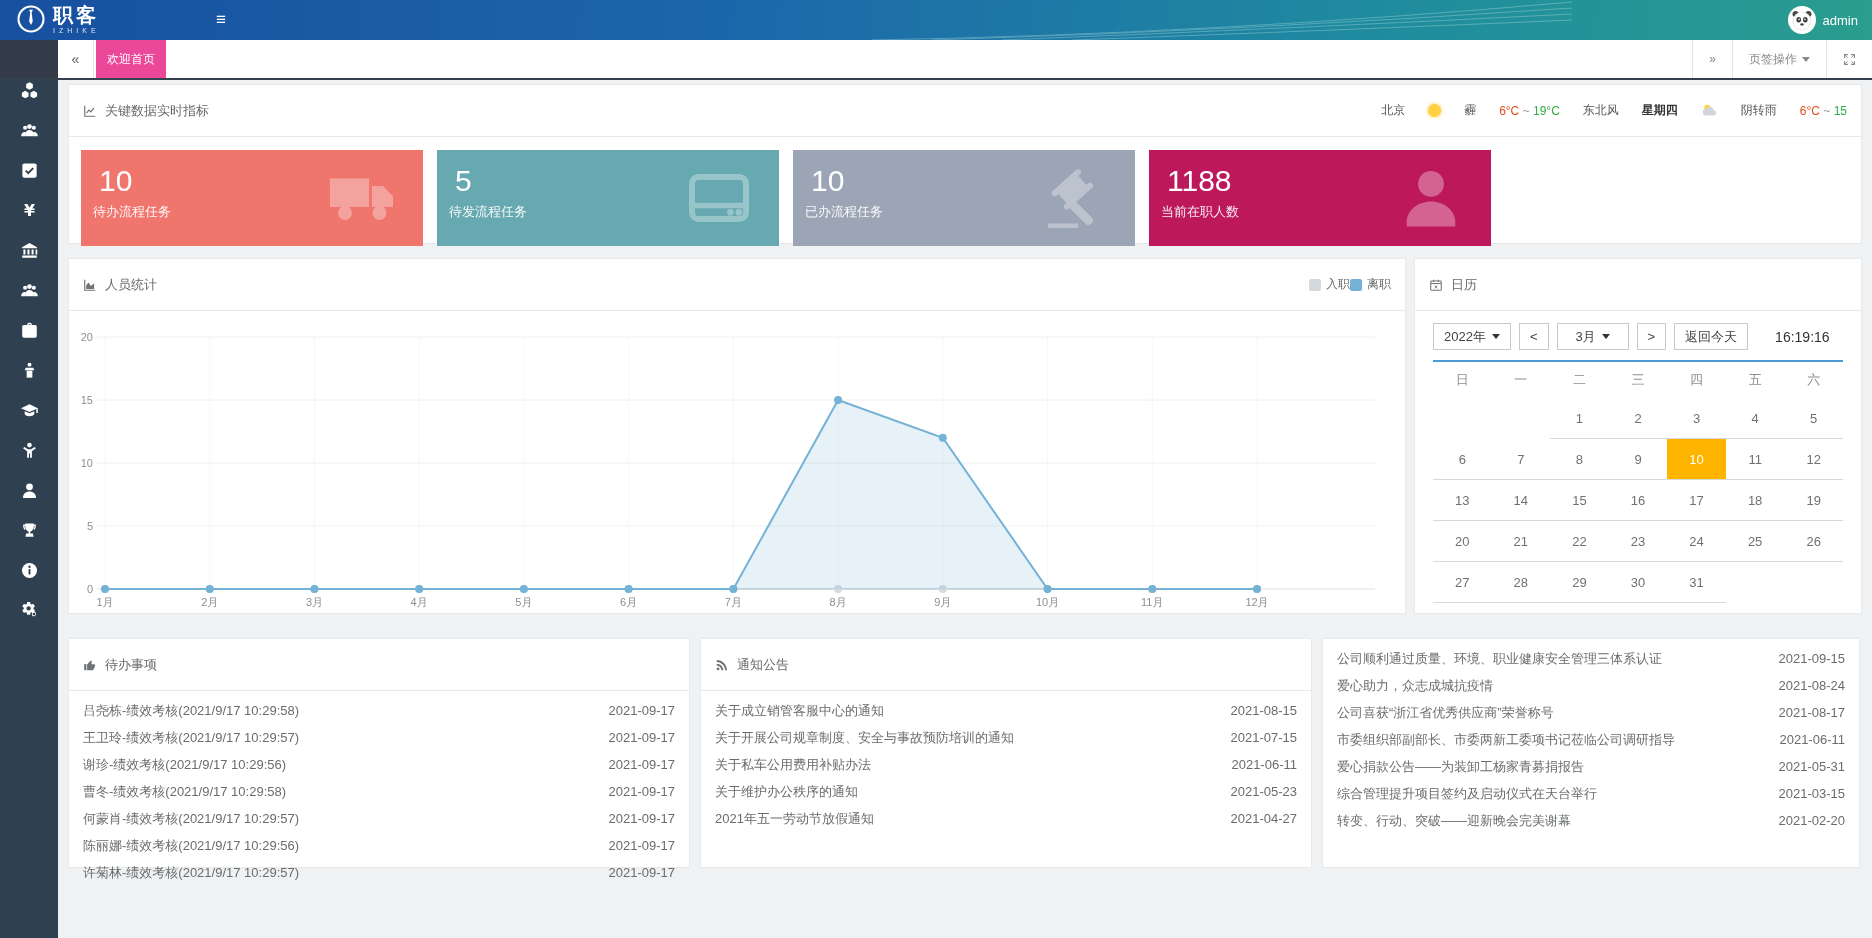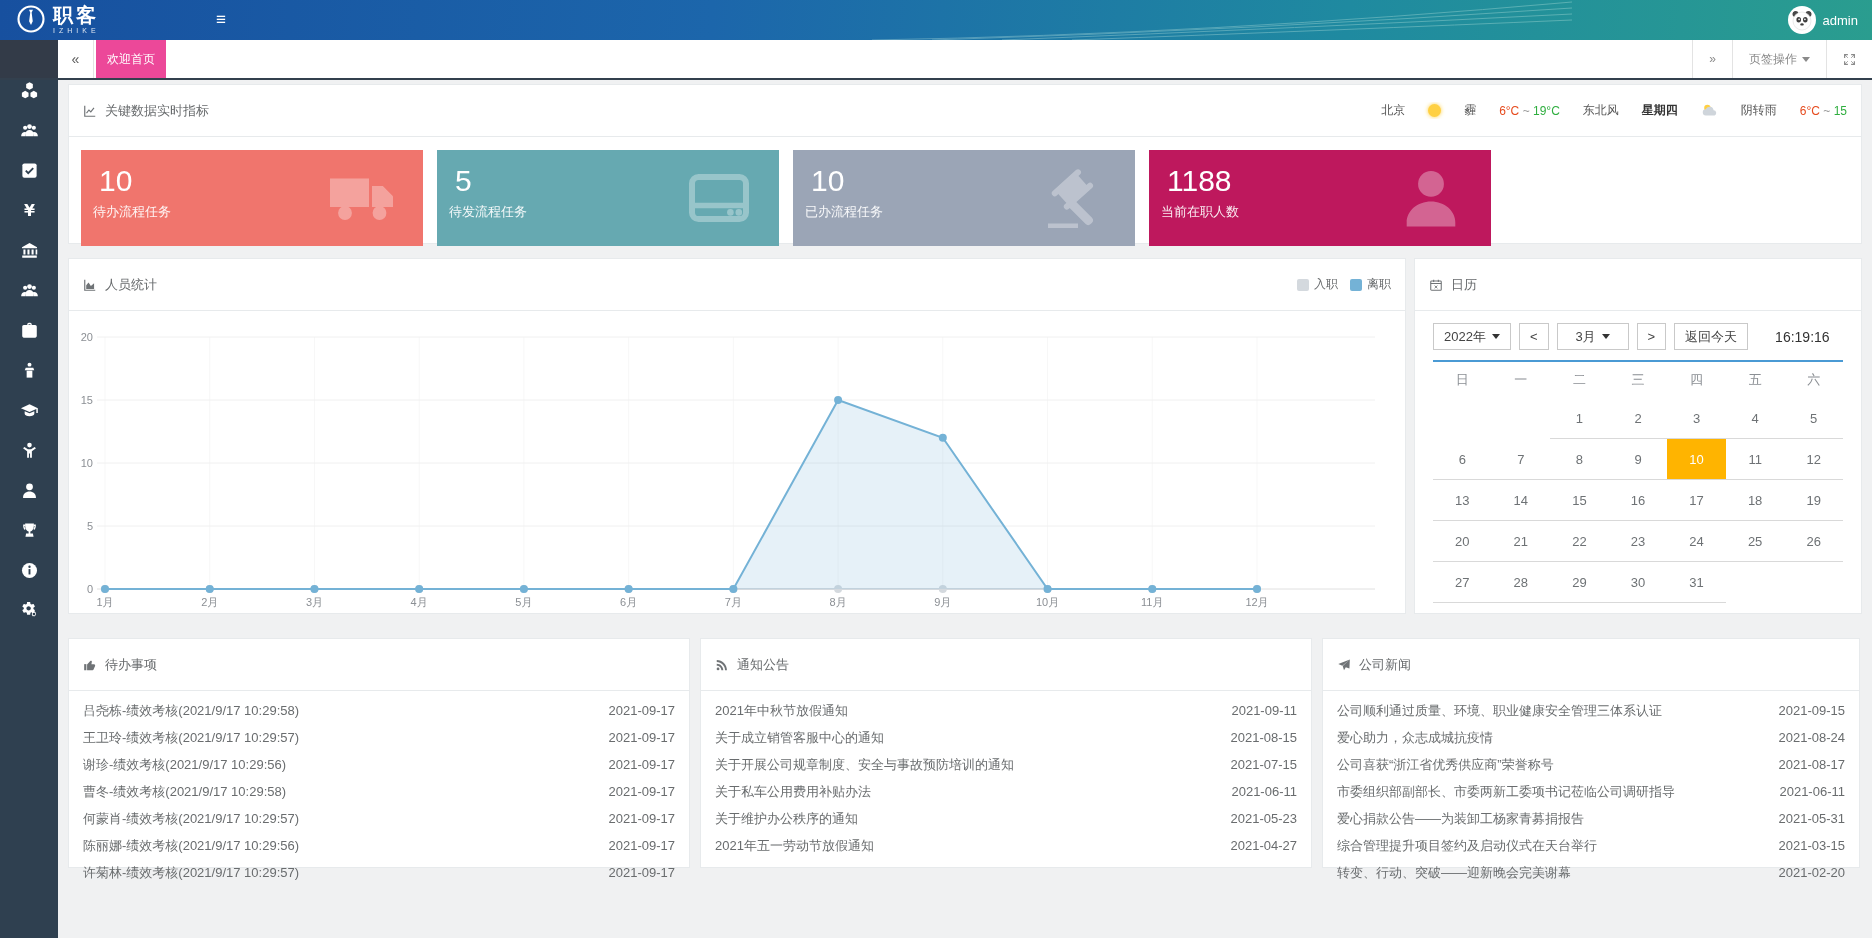--- a/index.html
+++ b/index.html
@@ -62,21 +62,21 @@
   .w-icn svg { width:17px; height:17px; display:block; }
   #cards-row { display:flex; gap:14px; padding:13px 12px 0 12px; }
   .stat-card { position:relative; width:342px; height:96px; color:#fff; cursor:pointer; overflow:hidden; }
   .stat-val { font-size:30px; line-height:1; padding:16px 0 0 18px; }
   .stat-label { font-size:13px; padding-left:12px; margin-top:7px; color:rgba(255,255,255,.92); }
   .stat-icon { position:absolute; right:24px; top:50%; transform:translateY(-50%); color:#fff; opacity:.33; }
   .stat-icon svg { width:72px; height:72px; display:block; }
 
   
   #p-chart { left:10px; top:178px; width:1338px; height:356px; }
-  #chart-legend { margin-left:auto; display:flex; gap:12px; font-size:12px; color:#676a6c; }
+  #chart-legend { margin-left:auto; display:flex; font-size:12px; color:#676a6c; }
   .legend-item { display:flex; align-items:center; gap:5px; cursor:pointer; }
   .legend-item i { width:12px; height:12px; border-radius:2px; display:inline-block; }
   #chart-wrap { padding:8px 14px 0 10px; }
   #chart-svg text.tick { font-size:11px; fill:#8b8f94; font-family:"Liberation Sans",sans-serif; }
 
   
   #p-calendar { left:1356px; top:178px; width:448px; height:356px; }
   .cal-controls { display:flex; align-items:center; gap:8px; margin:0 18px; padding:12px 0 10px 0;
     border-bottom:2px solid #4a9ad4; }
   .cal-btn { border:1px solid #c9c9c9; background:#fff; height:27px; line-height:25px; padding:0 10px;
@@ -576,24 +576,20 @@
         <span class="icon">
             <svg viewBox="0 0 24 24" fill="currentColor">
               <circle cx="5.2" cy="18.8" r="2.4"></circle>
               <path d="M3 9.8c6.2 0 11.2 5 11.2 11.2h-3.3c0-4.4-3.5-7.9-7.9-7.9zM3 3.5c9.7 0 17.5 7.9 17.5 17.5h-3.3C17.2 13.2 10.8 6.8 3 6.8z"></path>
             </svg>
           </span>
         <span>通知公告</span>
       </div>
       <div class="list-body" id="notice-list">
           <div class="list-row">
-            <span class="lt">2021年中秋节放假通知</span>
-            <span class="ld">2021-09-11</span>
-          </div>
-          <div class="list-row">
             <span class="lt">关于成立销管客服中心的通知</span>
             <span class="ld">2021-08-15</span>
           </div>
           <div class="list-row">
             <span class="lt">关于开展公司规章制度、安全与事故预防培训的通知</span>
             <span class="ld">2021-07-15</span>
           </div>
           <div class="list-row">
             <span class="lt">关于私车公用费用补贴办法</span>
             <span class="ld">2021-06-11</span>
@@ -603,28 +599,20 @@
             <span class="ld">2021-05-23</span>
           </div>
           <div class="list-row">
             <span class="lt">2021年五一劳动节放假通知</span>
             <span class="ld">2021-04-27</span>
           </div>
         </div>
     </div>
 
     <div class="panel" id="p-news">
-      <div class="panel-hd">
-        <span class="icon">
-            <svg viewBox="0 0 24 24" fill="currentColor">
-              <path d="M22 2.5L2.2 10.3l6.9 2.8zM9.8 13.8L12 20.9l3.1-5.1 6.2 2.4L22 2.5z"></path>
-            </svg>
-          </span>
-        <span>公司新闻</span>
-      </div>
       <div class="list-body" id="news-list">
           <div class="list-row">
             <span class="lt">公司顺利通过质量、环境、职业健康安全管理三体系认证</span>
             <span class="ld">2021-09-15</span>
           </div>
           <div class="list-row">
             <span class="lt">爱心助力，众志成城抗疫情</span>
             <span class="ld">2021-08-24</span>
           </div>
           <div class="list-row">

